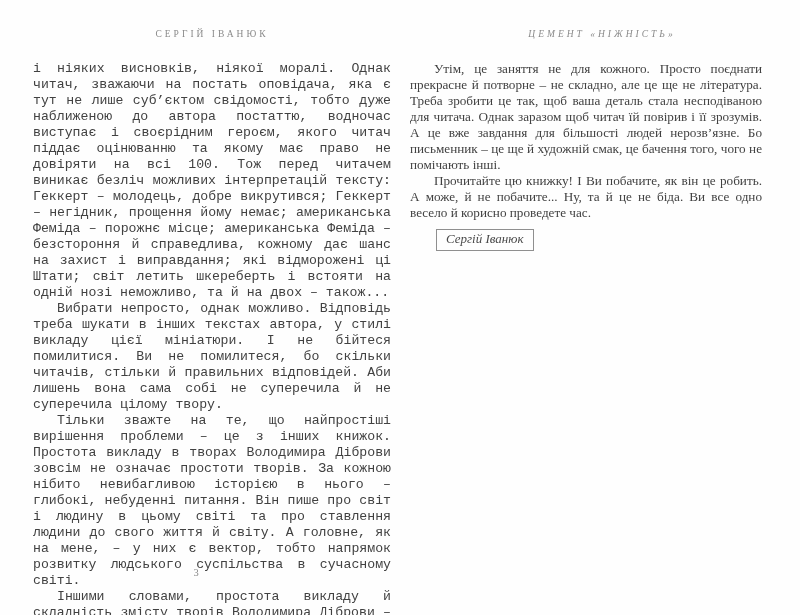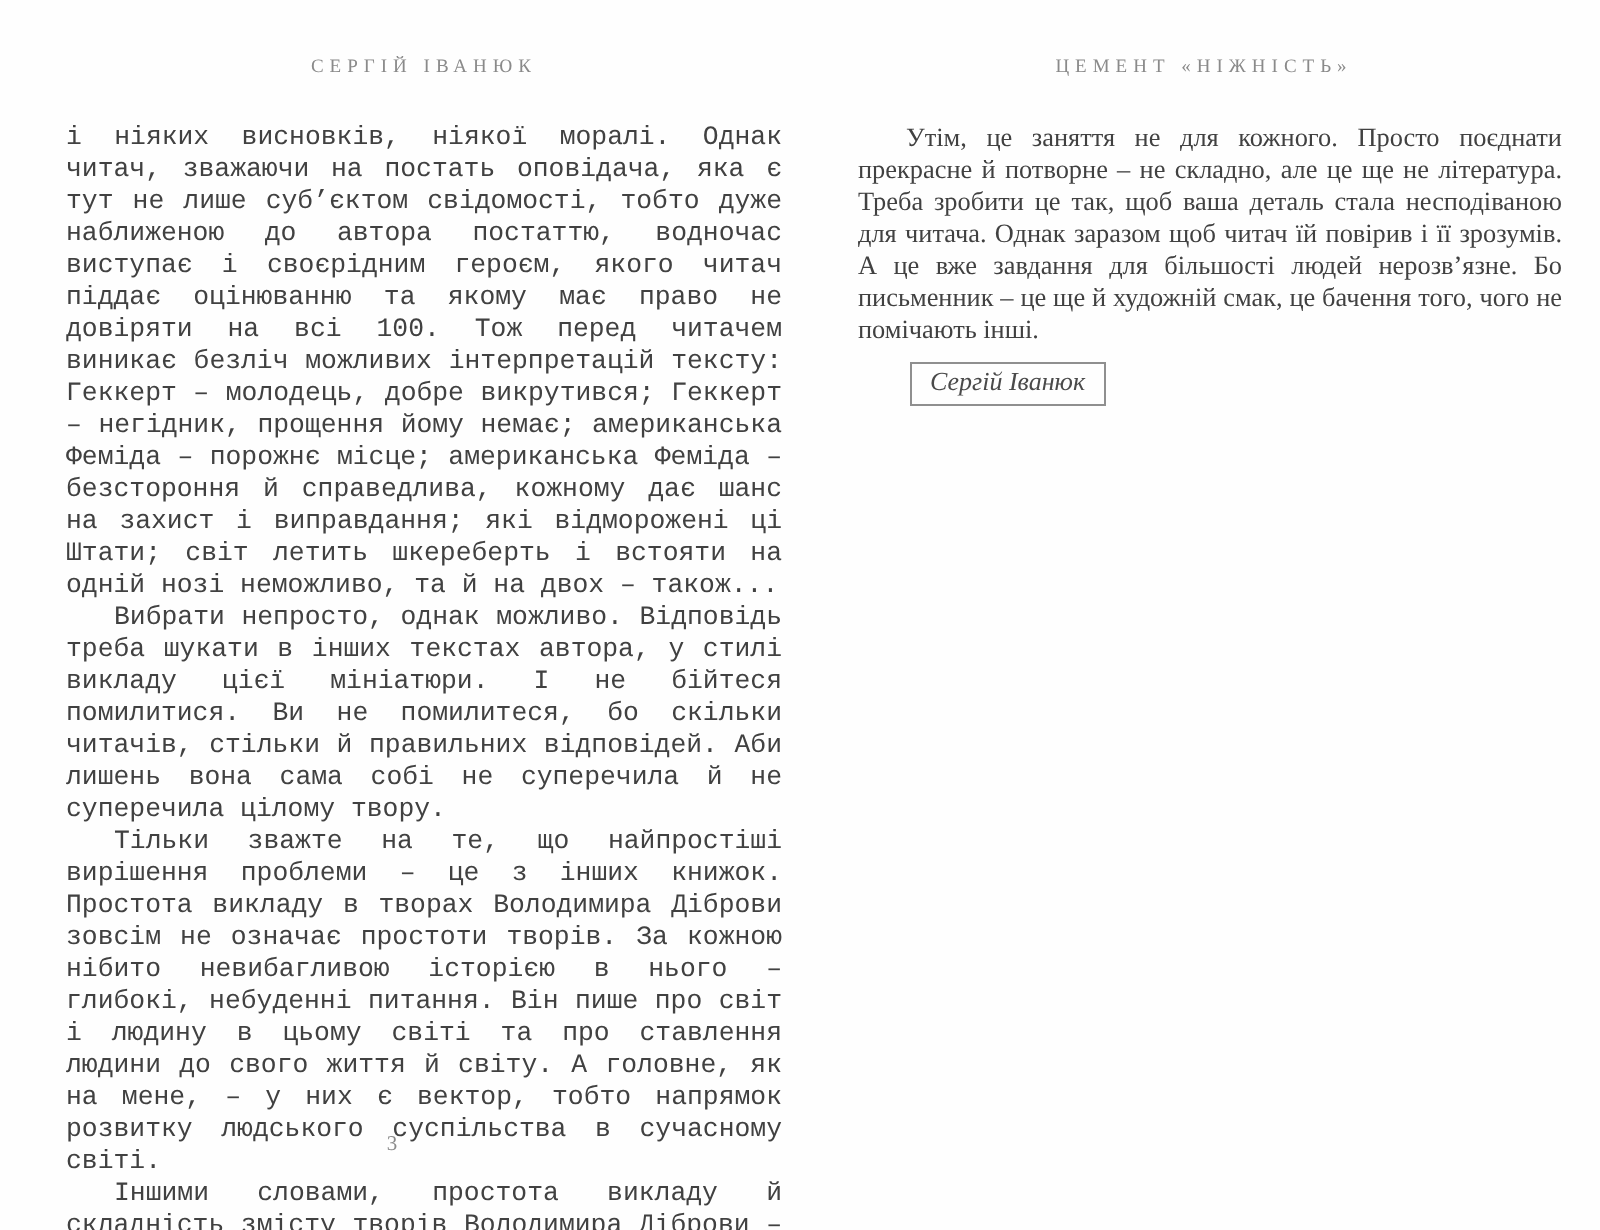--- a/index.html
+++ b/index.html
@@ -24,32 +24,32 @@
     position: absolute;
     top: 29px;
     font-size: 9.5px;
     font-weight: 400;
     letter-spacing: 3px;
     color: #8a8a8a;
     text-align: center;
     white-space: nowrap;
   }
   .running-header.left  { left: 33px;  width: 358px; }
-  .running-header.right { left: 426px; width: 352px; }
+  .running-header.right { left: 426px; width: 352px; font-style: italic; }
 
   .page-body {
     position: absolute;
     top: 61px;
     font-size: 13.2px;
     line-height: 16px;
     text-align: justify;
     color: #414141;
   }
   .page-body.left  { left: 33px;  width: 358px; font-family: Liberation Mono, monospace; }
-  .page-body.right { left: 429px; width: 352px; }
+  .page-body.right { left: 410px; width: 352px; }
 
   .page-body p {
     margin: 0;
     text-indent: 24px;
   }
   .page-body p.no-indent {
     text-indent: 0;
   }
 
   .signature-box {
@@ -87,16 +87,17 @@
     <p>Тільки зважте на те, що найпростіші вирішення проблеми – це з інших книжок. Простота викладу в творах Володимира Діброви зовсім не означає простоти творів. За кожною нібито невибагливою історією в нього – глибокі, небуденні питання. Він пише про світ і людину в цьому світі та про ставлення людини до свого життя й світу. А головне, як на мене, – у них є вектор, тобто напрямок розвитку людського суспільства в сучасному світі.</p>
     <p>Іншими словами, простота викладу й складність змісту творів Володимира Діброви – це як той самий цемент «Ніжність». Поєднання непоєднуваного. Це, мабуть, найвиразніша ознака нової книжки автора: поєднання простого й складного, гротескного й драматичного, високого й низького. Зрештою, чим іще повинен займатися письменник, як не такими зіставленнями. Адже кожен троп, кожна художня деталь – це також поєднання непоєднуваного.</p>
   </div>
 
   <div class="page-number">3</div>
 
   <div class="running-header right">ЦЕМЕНТ «НІЖНІСТЬ»</div>
 
   <div class="page-body right">
     <p>Утім, це заняття не для кожного. Просто поєднати прекрасне й потворне – не складно, але це ще не література. Треба зробити це так, щоб ваша деталь стала несподіваною для читача. Однак заразом щоб читач їй повірив і її зрозумів. А це вже завдання для більшості людей нерозв’язне. Бо письменник – це ще й художній смак, це бачення того, чого не помічають інші.</p>
+    <p>Прочитайте цю книжку! І Ви побачите, як він це робить. А може, й не побачите... Ну, та й це не біда. Ви все одно весело й корисно проведете час.</p>
     <span class="signature-box">Сергій Іванюк</span>
   </div>
 
 </div>
 
 </body></html>

